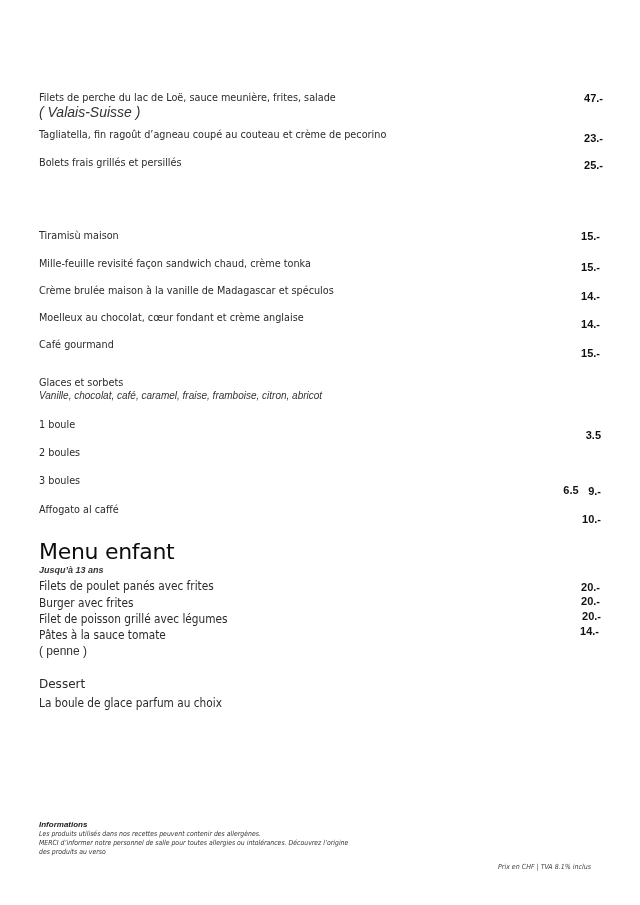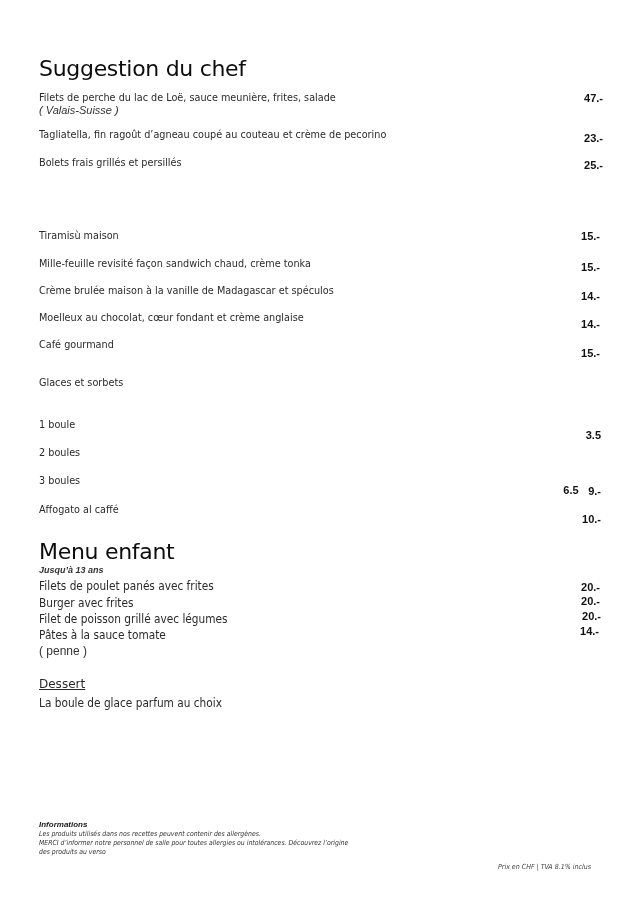--- a/index.html
+++ b/index.html
@@ -54,21 +54,20 @@
       font-size: 11px;
       font-weight: bold;
       color: #111111;
       text-align: right;
       width: 60px;
     }
     .sub-heading {
       font-family: "DejaVu Sans", sans-serif;
       font-size: 12px;
       color: #2a2a2a;
-      text-decoration: underline;
     }
     .info-title {
       font-family: "Liberation Sans", sans-serif;
       font-size: 8px;
       font-weight: bold;
       font-style: italic;
       color: #222;
     }
     .info-text {
       font-family: "DejaVu Sans", sans-serif;
@@ -86,24 +85,23 @@
       color: #444;
       transform: scaleX(0.9);
       transform-origin: left center;
     }
   </style>
 </head>
 <body>
 
 <div class="page">
 
-  <div class="abs h1" style="left:39px; top:56px;">Suggestion du chef</div>
 
   <div class="abs item" style="left:39px; top:91px;">Filets de perche du lac de Loë, sauce meunière, frites, salade</div>
-  <div class="abs note" style="left:39px; top:104px; font-size:11px;">( Valais-Suisse )</div>
+  <div class="abs note" style="left:39px; top:104px; font-size:14px;">( Valais-Suisse )</div>
   <div class="abs price" style="left:543px; top:92px;">47.-</div>
 
   <div class="abs item" style="left:39px; top:128px;">Tagliatella, fin ragoût d’agneau coupé au couteau et crème de pecorino</div>
   <div class="abs price" style="left:543px; top:132px;">23.-</div>
 
   <div class="abs item" style="left:39px; top:156px;">Bolets frais grillés et persillés</div>
   <div class="abs price" style="left:543px; top:159px;">25.-</div>
 
 
   <div class="abs item" style="left:39px; top:229px;">Tiramisù maison</div>
@@ -115,20 +113,21 @@
   <div class="abs item" style="left:39px; top:284px;">Crème brulée maison à la vanille de Madagascar et spéculos</div>
   <div class="abs price" style="left:540px; top:290px;">14.-</div>
 
   <div class="abs item" style="left:39px; top:311px;">Moelleux au chocolat, cœur fondant et crème anglaise</div>
   <div class="abs price" style="left:540px; top:318px;">14.-</div>
 
   <div class="abs item" style="left:39px; top:338px;">Café gourmand</div>
   <div class="abs price" style="left:540px; top:347px;">15.-</div>
 
   <div class="abs item" style="left:39px; top:376px;">Glaces et sorbets</div>
+  <div class="abs note" style="left:39px; top:390px;">Vanille, chocolat, café, caramel, fraise, framboise, citron, abricot</div>
 
   <div class="abs item" style="left:39px; top:418px;">1 boule</div>
   <div class="abs price" style="left:541px; top:429px;">3.5</div>
 
   <div class="abs item" style="left:39px; top:446px;">2 boules</div>
   <div class="abs price" style="left:541px; top:484px;text-align:center;">6.5</div>
 
   <div class="abs item" style="left:39px; top:474px;">3 boules</div>
   <div class="abs price" style="left:541px; top:485px;">9.-</div>
 

